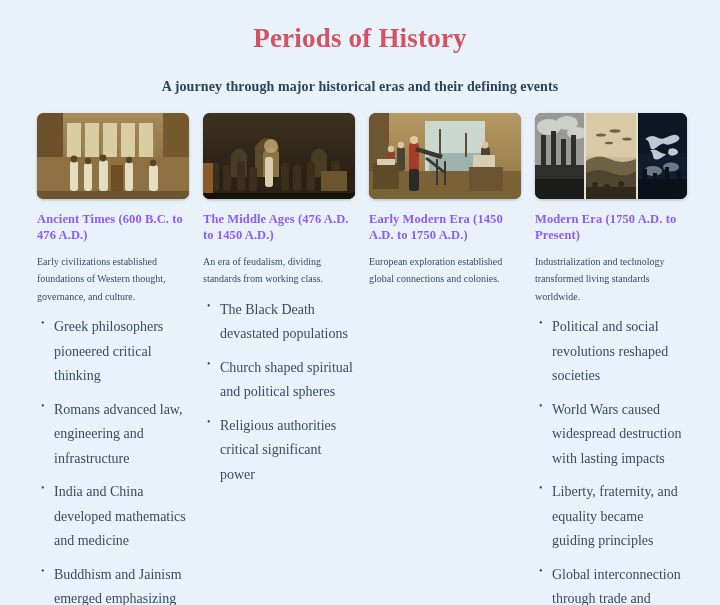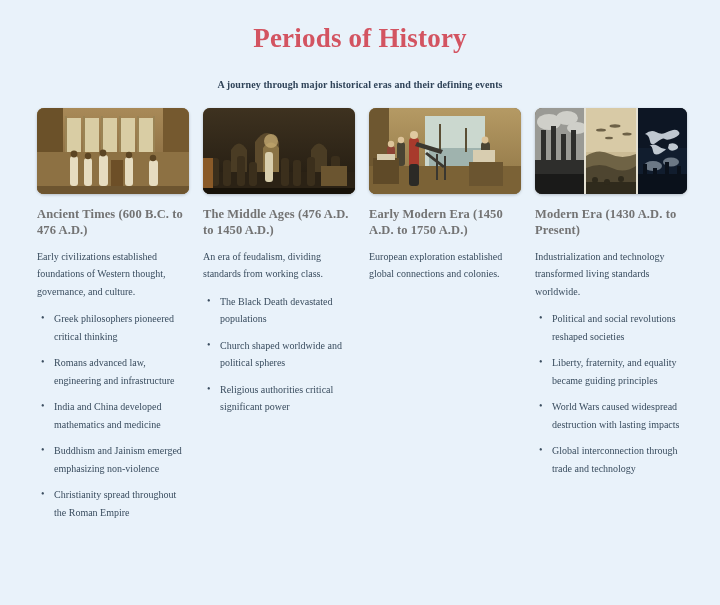--- a/index.html
+++ b/index.html
@@ -32,21 +32,21 @@
     font-size: 27px;
     font-weight: bold;
     color: #d35461;
     letter-spacing: 0.2px;
     margin: 0;
     line-height: 1.1;
   }
   .page-subtitle {
     margin: 0;
     padding-top: 25px;
-    font-size: 10px;
+    font-size: 14px;
     font-weight: bold;
     color: #2f4358;
     letter-spacing: 0.1px;
   }
 
   
   .cards {
     display: flex;
     align-items: flex-start;
     padding: 18px 0 0 37px;
@@ -66,37 +66,37 @@
     box-shadow: 0 1px 3px rgba(40,50,60,0.28);
     background: #6b5433;
   }
   .card-media svg { display: block; width: 100%; height: 100%; }
 
   .card-title {
     margin: 12px 0 0 0;
     font-size: 12.5px;
     font-weight: bold;
     line-height: 1.32;
-    color: #737373;
+    color: #8b5cf6;
     letter-spacing: 0.1px;
   }
   .card-desc {
     margin: 9px 0 0 0;
     font-size: 10px;
     line-height: 1.75;
     color: #394c5e;
   }
   .card-list {
     margin: 10px 0 0 0;
     padding: 0 0 0 15px;
     list-style: none;
   }
   .card-list li {
     position: relative;
-    font-size: 10px;
+    font-size: 14px;
     line-height: 1.75;
     color: #394c5e;
     margin-bottom: 9px;
     padding-left: 2px;
   }
   .card-list li::before {
     content: "\2022";
     position: absolute;
     left: -11px;
     top: -1px;
@@ -204,21 +204,21 @@
           </g>
           <rect x="0" y="50" width="10" height="30" fill="#8a5a28"></rect>
           <rect x="118" y="58" width="26" height="20" fill="#6b5530"></rect>
           <rect x="0" y="80" width="152" height="6" fill="#171209"></rect>
         </svg>
       </div>
       <h2 class="card-title">The Middle Ages (476 A.D. to 1450 A.D.)</h2>
       <p class="card-desc">An era of feudalism, dividing standards from working class.</p>
       <ul class="card-list">
         <li>The Black Death devastated populations</li>
-        <li>Church shaped worldwide and political spheres</li>
+        <li>Church shaped spiritual and political spheres</li>
         <li>Religious authorities critical significant power</li>
       </ul>
     </div>
 
     <div class="card">
       <div class="card-media">
         <svg viewBox="0 0 152 86" preserveAspectRatio="none" aria-hidden="true">
           <defs>
             <linearGradient id="e1" x1="0" y1="0" x2="0" y2="1">
               <stop offset="0" stop-color="#b59a64"></stop>
@@ -317,24 +317,24 @@
             <rect x="108" y="56" width="4" height="14"></rect>
               <rect x="118" y="60" width="4" height="10"></rect>
             <rect x="130" y="54" width="4" height="16"></rect>
               <rect x="142" y="58" width="4" height="12"></rect>
           </g>
 
           <rect x="49" y="0" width="2" height="86" fill="#e4e0d2"></rect>
           <rect x="101" y="0" width="2" height="86" fill="#e4e0d2"></rect>
         </svg>
       </div>
-      <h2 class="card-title">Modern Era (1430 A.D. to Present)</h2>
+      <h2 class="card-title">Modern Era (1750 A.D. to Present)</h2>
       <p class="card-desc">Industrialization and technology transformed living standards worldwide.</p>
       <ul class="card-list">
         <li>Political and social revolutions reshaped societies</li>
+        <li>World Wars caused widespread destruction with lasting impacts</li>
         <li>Liberty, fraternity, and equality became guiding principles</li>
-        <li>World Wars caused widespread destruction with lasting impacts</li>
         <li>Global interconnection through trade and technology</li>
       </ul>
     </div>
 
   </div>
 </div>
 
 </body></html>

